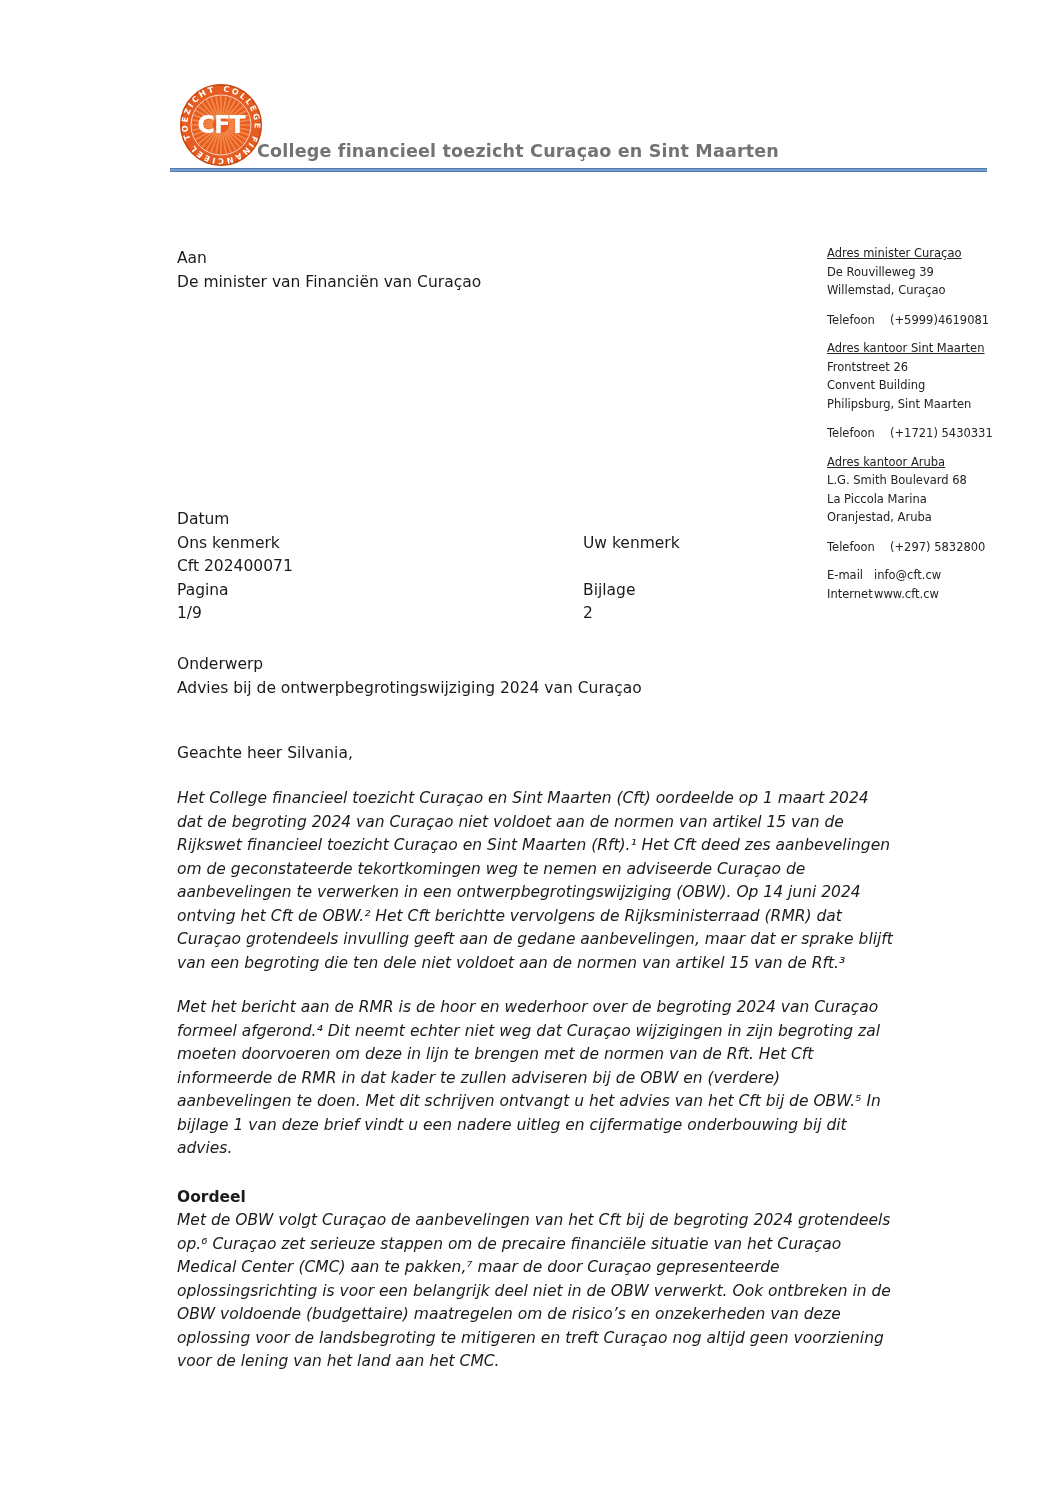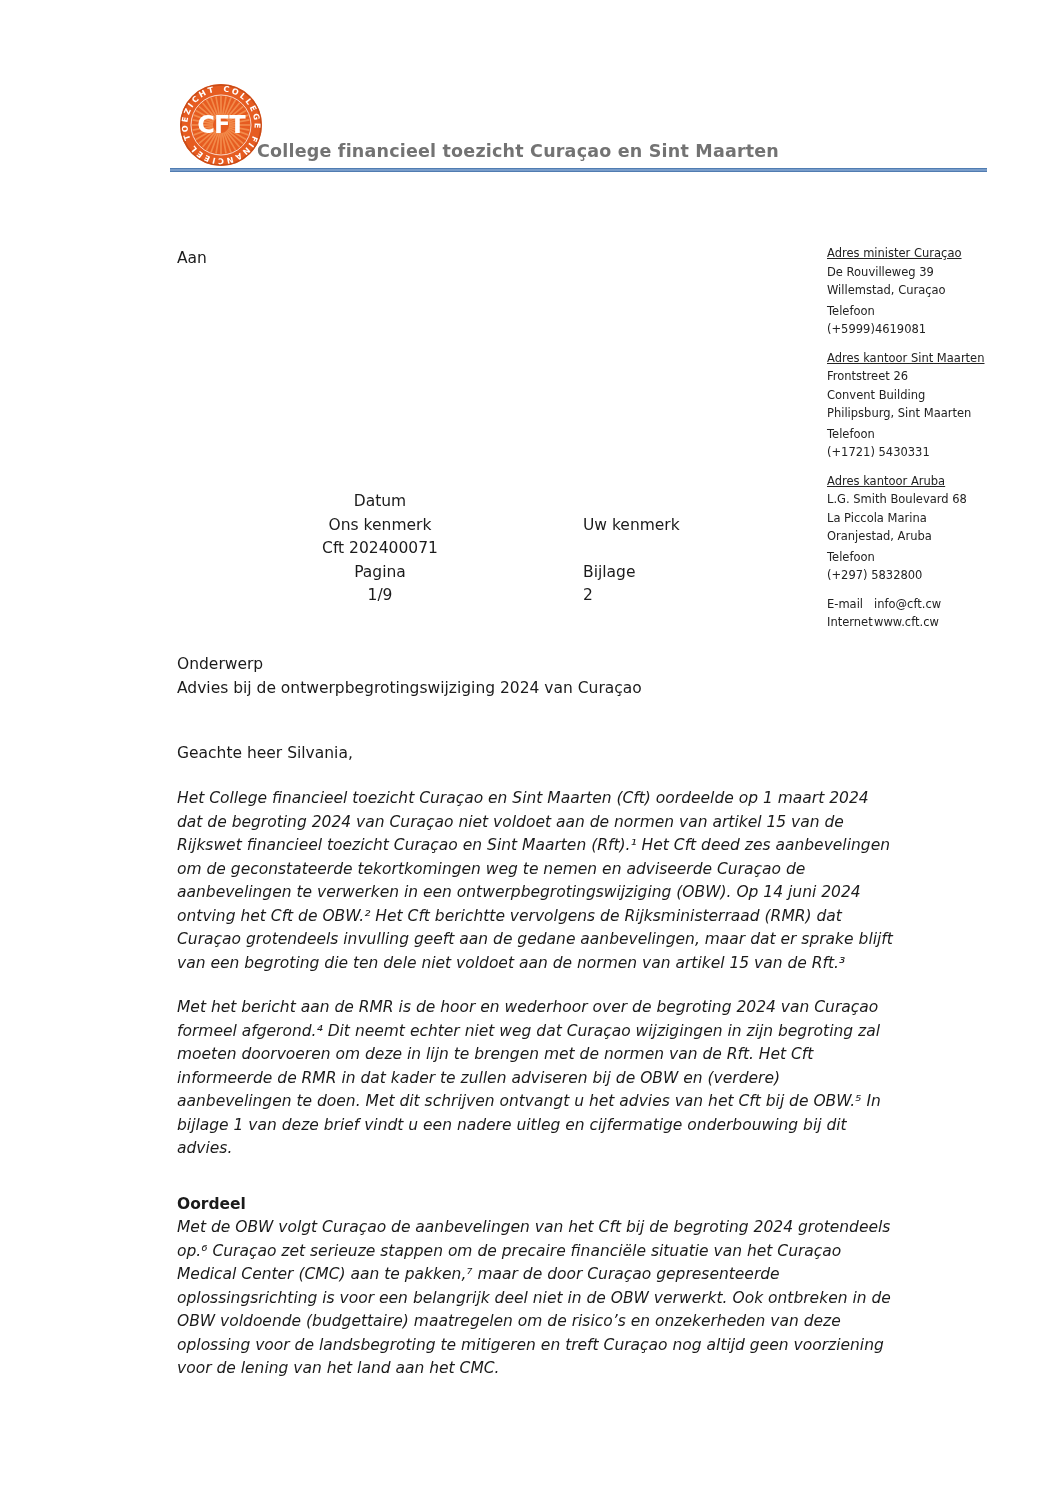--- a/index.html
+++ b/index.html
@@ -22,34 +22,34 @@
     position:absolute;left:170px;top:168px;width:817px;height:4px;
     background:linear-gradient(180deg,#3d6ca5 0%,#8cadd6 50%,#3d6ca5 100%);
   }
   
   .recipient{position:absolute;left:177px;top:246px;font-size:15.5px;line-height:24px;}
   
   .contact{position:absolute;left:827px;top:244px;width:228px;font-size:11.5px;line-height:18.5px;color:#222;}
   .office{margin-bottom:10px;}
   .office-title{text-decoration:underline;}
   .c-row{display:flex;}
-  .c-row.phone{margin-top:2px;flex-direction:column;}
+  .c-row.phone{margin-top:11px;}
   .c-label{flex:none;width:63px;}
   .c-label.short{width:47px;}
   .email-block{margin-top:8px;}
   
-  .meta{position:absolute;left:177px;top:490px;width:600px;font-size:15.5px;line-height:23.5px;text-align:center;}
+  .meta{position:absolute;left:177px;top:508px;width:600px;font-size:15.5px;line-height:23.5px;}
   .m-row{display:flex;}
   .m-col1{flex:none;width:406px;}
   
   .subject{position:absolute;left:177px;top:652px;font-size:15.5px;line-height:24px;}
   .salutation{position:absolute;left:177px;top:742px;font-size:15.5px;line-height:23.5px;}
   .letter-body{position:absolute;left:177px;top:787px;width:716px;font-size:15.5px;line-height:23.5px;}
   .para{margin:0 0 21px 0;font-style:italic;}
-  .oordeel-heading{font-weight:bold;margin:32px 0 0 0;font-size:15.5px;line-height:23.5px;}
+  .oordeel-heading{font-weight:bold;margin:25px 0 0 0;font-size:15.5px;line-height:23.5px;}
   .para.last{margin-bottom:0;}
 </style>
 </head>
 <body>
 
 <div class="page">
 
   <div class="logo">
     <svg viewBox="0 0 84 84" width="84" height="84">
       <circle cx="42" cy="42" r="41" fill="#e65c21"></circle>
@@ -100,20 +100,21 @@
         <textPath href="#ringPath" startOffset="2">COLLEGE FINANCIEEL TOEZICHT</textPath>
       </text>
       <text x="42" y="50" text-anchor="middle" font-size="24" font-weight="bold" fill="#ffffff" font-family="DejaVu Sans, sans-serif" letter-spacing="-1">CFT</text>
     </svg>
   </div>
   <div class="org-title">College financieel toezicht Curaçao en Sint Maarten</div>
   <div class="header-rule"></div>
 
   <div class="recipient">
     <div>Aan</div>
+    <div>De minister van Financiën van Curaçao</div>
   </div>
 
   <aside class="contact">
     <div class="office">
       <div class="office-title">Adres minister Curaçao</div>
       <div class="office-line">De Rouvilleweg 39</div>
       <div class="office-line">Willemstad, Curaçao</div>
       <div class="c-row phone">
         <span class="c-label">Telefoon</span>
         <span>(+5999)4619081</span>

